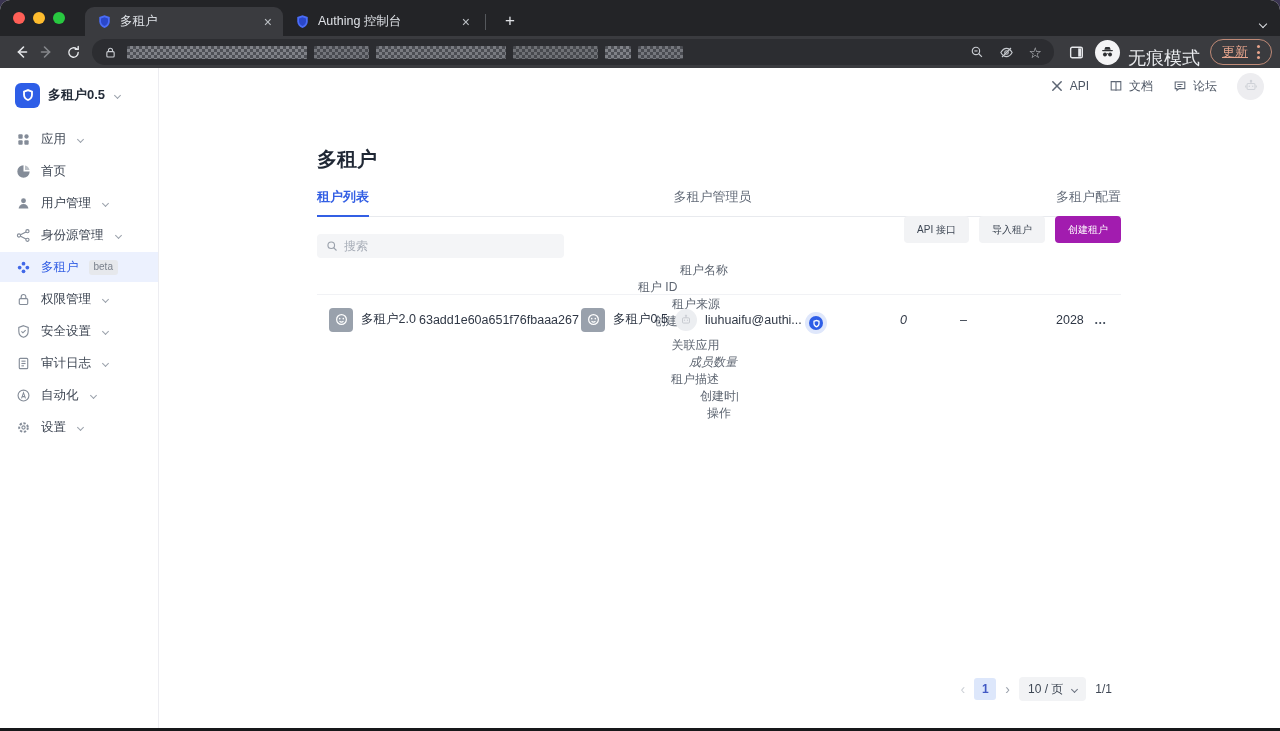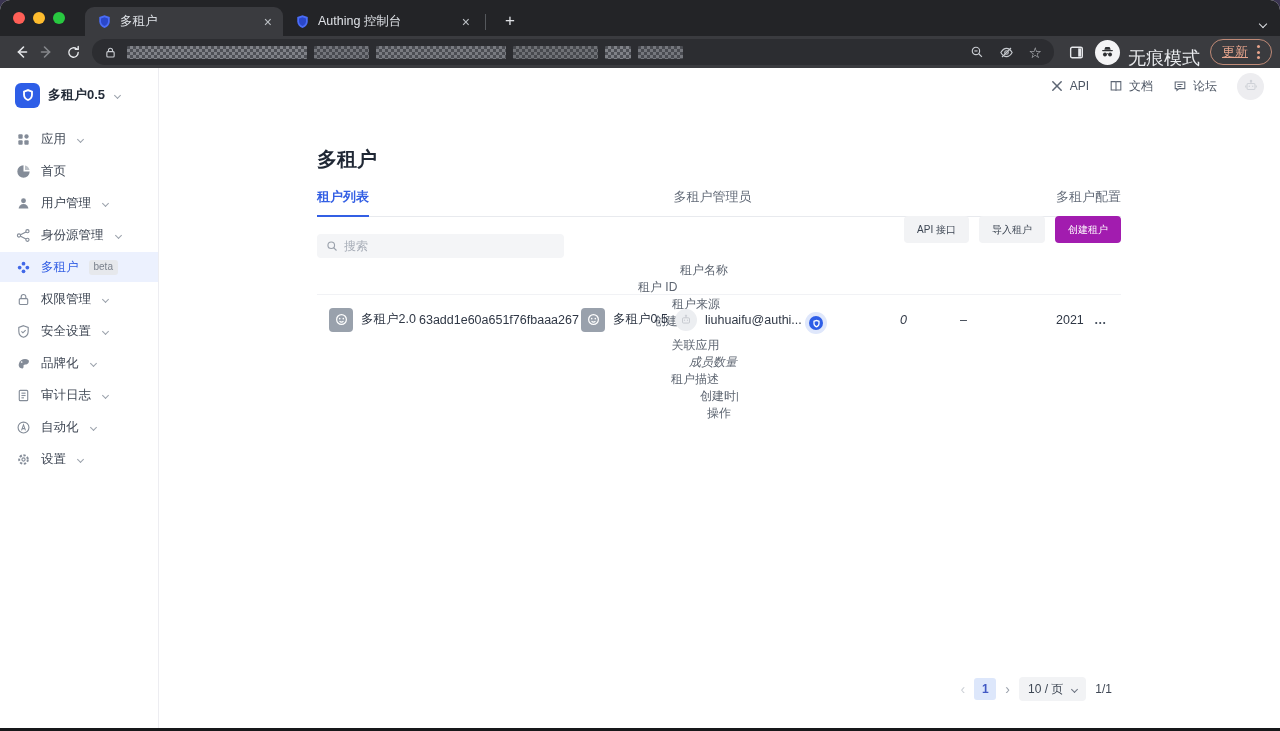--- a/index.html
+++ b/index.html
@@ -294,30 +294,20 @@
               <svg viewBox="0 0 16 16" fill="none" stroke="currentColor" stroke-width="1.2">
                 <path d="M8 1.8 13 3.7 V7.6 C13 10.8 10.9 13.2 8 14.2 C5.1 13.2 3 10.8 3 7.6 V3.7 Z"></path>
                 <path d="M5.8 7.8 7.4 9.4 10.3 6.5"></path>
               </svg>
             </span>
           <span>安全设置</span>
           <span class="chev-sm"></span>
         </div>
         <div class="nav-item">
           <span class="nicon">
-              <svg viewBox="0 0 16 16" fill="currentColor">
-                <path d="M13.5 4.5 C10 2 4 3.5 3 8.5 C2.4 11.5 4.5 13.5 7 13.2 C8 13 8.2 12 8 11 C7.8 9.8 8.5 9 9.8 9 C12.5 9 14.5 7 13.5 4.5 Z"></path>
-                <circle cx="6" cy="6.4" r="0.9" fill="#fff"></circle>
-              </svg>
-            </span>
-          <span>品牌化</span>
-          <span class="chev-sm"></span>
-        </div>
-        <div class="nav-item">
-          <span class="nicon">
               <svg viewBox="0 0 16 16" fill="none" stroke="currentColor" stroke-width="1.2">
                 <rect x="3.5" y="2.5" width="9" height="11" rx="1"></rect>
                 <line x1="5.8" y1="5.5" x2="10.2" y2="5.5"></line>
                 <line x1="5.8" y1="8" x2="10.2" y2="8"></line>
                 <line x1="5.8" y1="10.5" x2="8.5" y2="10.5"></line>
               </svg>
             </span>
           <span>审计日志</span>
           <span class="chev-sm"></span>
         </div>
@@ -464,21 +454,21 @@
               <span class="inner">
                 <svg width="9" height="9" viewBox="0 0 16 16">
                     <path d="M8 1.2 L13.6 3.3 V7.8 C13.6 11.3 11.2 13.9 8 14.9 C4.8 13.9 2.4 11.3 2.4 7.8 V3.3 Z" fill="#fff"></path>
                     <path d="M8 3.8 L11.3 5 V7.9 C11.3 9.9 9.9 11.6 8 12.4 C6.1 11.6 4.7 9.9 4.7 7.9 V5 Z" fill="#2e5ee7"></path>
                   </svg>
               </span>
             </span>
           </div>
           <div class="c6">0</div>
           <div class="c7">–</div>
-          <div class="c8">2021</div>
+          <div class="c8">2028</div>
           <div class="c9 dots-action">…</div>
         </div>
       </div>
 
       <div class="pagination">
         <span class="pg-arrow pg-prev">‹</span>
         <span class="pg-cur">1</span>
         <span class="pg-arrow pg-next">›</span>
         <span class="pg-size">
           <span>10 / 页</span>

